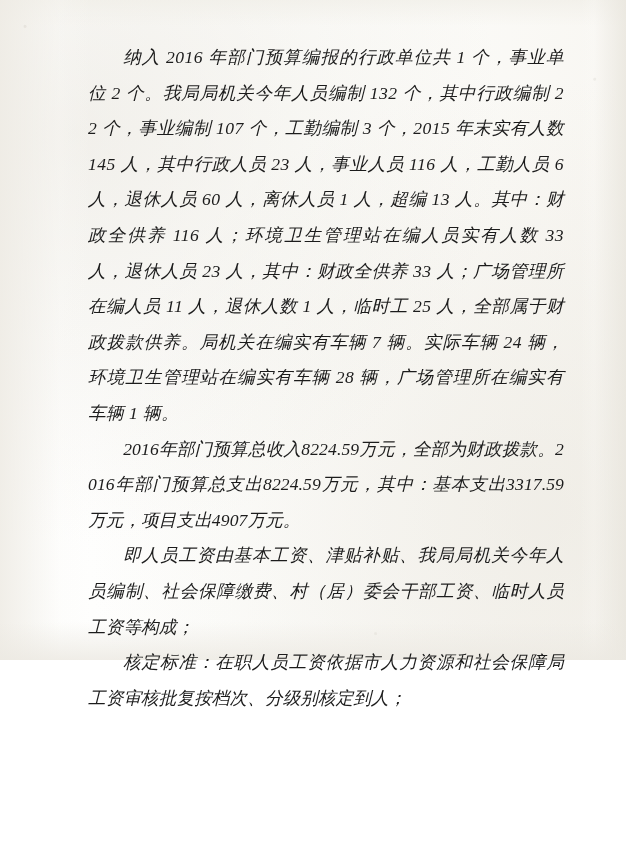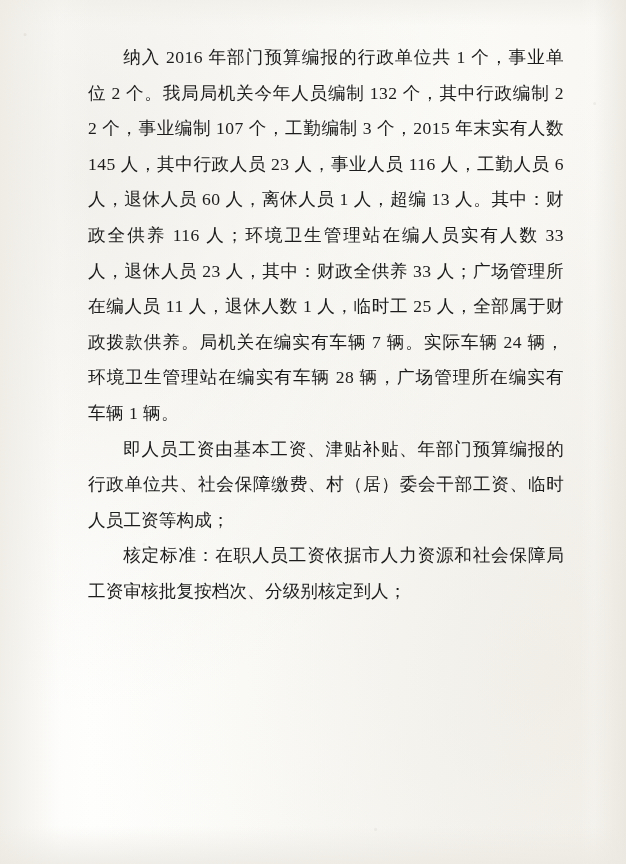--- a/index.html
+++ b/index.html
@@ -9,26 +9,27 @@
   body {
     width: 626px;
     height: 864px;
     background: #ffffff;
     font-family: "Liberation Serif", "DejaVu Serif", serif;
     overflow: hidden;
   }
   .page {
     position: relative;
     width: 626px;
-    height: 864px;
+    height: 660px;
     background:
       radial-gradient(ellipse at 12% 20%, rgba(226,222,212,0.45) 0%, rgba(255,255,255,0) 55%),
       radial-gradient(ellipse at 88% 78%, rgba(228,224,214,0.40) 0%, rgba(255,255,255,0) 60%),
       linear-gradient(97deg, #ffffff 0%, #fdfdfb 45%, #f7f5f0 100%);
     box-sizing: border-box;
+    font-style: italic;
   }
   
   .grain {
     position: absolute;
     inset: 0;
     pointer-events: none;
     background:
       radial-gradient(circle at 4% 4%, rgba(200,195,185,0.30) 0 1px, rgba(255,255,255,0) 2px),
       radial-gradient(circle at 95% 12%, rgba(200,195,185,0.25) 0 1px, rgba(255,255,255,0) 2px),
       radial-gradient(circle at 60% 96%, rgba(205,200,190,0.25) 0 1px, rgba(255,255,255,0) 2px),
@@ -95,20 +96,23 @@
   <div class="edge-top"></div>
   <div class="edge-left"></div>
   <div class="edge-right"></div>
   <div class="edge-bottom"></div>
   <div class="grain"></div>
 
   <div class="body-text">
     <div class="blk-1">
       <p class="indent">纳入 2016 年部门预算编报的行政单位共 1 个，事业单位 2 个。我局局机关今年人员编制 132 个，其中行政编制 22 个，事业编制 107 个，工勤编制 3 个，2015 年末实有人数 145 人，其中行政人员 23 人，事业人员 116 人，工勤人员 6 人，退休人员 60 人，离休人员 1 人，超编 13 人。其中：财政全供养 116 人；环境卫生管理站在编人员实有人数 33 人，退休人员 23 人，其中：财政全供养 33 人；广场管理所在编人员 11 人，退休人数 1 人，临时工 25 人，全部属于财政拨款供养。局机关在编实有车辆 7 辆。实际车辆 24 辆，环境卫生管理站在编实有车辆 28 辆，广场管理所在编实有车辆 1 辆。</p>
     </div>
+    <div class="blk-3">
+      <p class="indent">2016年部门预算总收入8224.59万元，全部为财政拨款。2016年部门预算总支出8224.59万元，其中：基本支出3317.59万元，项目支出4907万元。</p>
+    </div>
     <div class="blk-6">
-      <p class="indent">即人员工资由基本工资、津贴补贴、年部门预算编报的行政单位共、社会保障缴费、村（居）委会干部工资、临时人员工资等构成；</p>
+      <p class="indent">即人员工资由基本工资、津贴补贴、我局局机关今年人员编制、社会保障缴费、村（居）委会干部工资、临时人员工资等构成；</p>
     </div>
     <div class="blk-7">
       <p class="indent">核定标准：在职人员工资依据市人力资源和社会保障局工资审核批复按档次、分级别核定到人；</p>
     </div>
   </div>
 </div>
 
 </body></html>

